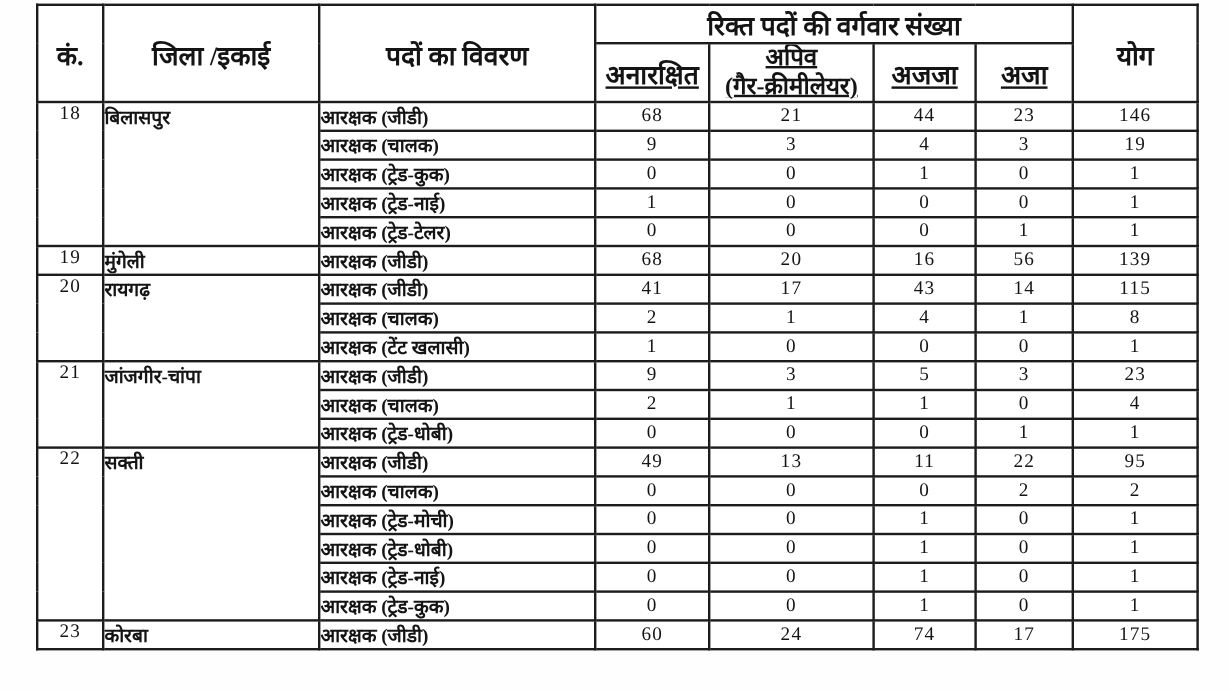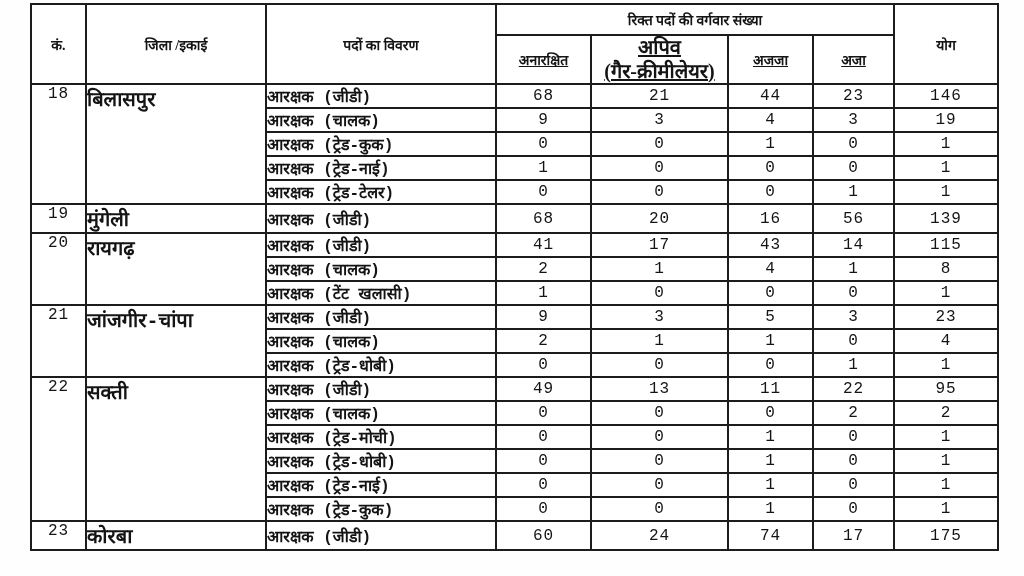--- a/index.html
+++ b/index.html
@@ -28,40 +28,40 @@
   table.vacancy td {
     border: 2px solid #1c1c1c;
     padding: 0;
     background: #ffffff;
     overflow: hidden;
     white-space: nowrap;
   }
   
   thead th {
     font-weight: bold;
-    font-size: 14px;
+    font-size: 22px;
     text-align: center;
     vertical-align: middle;
   }
   tr.head-top { height: 31px; }
   tr.head-sub { height: 43px; text-decoration: underline; }
   th.obc-head { font-size: 20px; line-height: 1.18; }
   th.obc-head .line { display: block; }
   
-  tbody tr { height: 24px; font-family: Liberation Mono, monospace; }
+  tbody tr { height: 24px; }
   td.serial {
     font-size: 16px;
     text-align: center;
     vertical-align: top;
     padding-top: 2px;
     letter-spacing: 1px;
   }
   td.district {
     font-weight: bold;
-    font-size: 20px;
+    font-size: 16px;
     text-align: left;
     vertical-align: top;
     padding: 2px 4px 0 8px;
   }
   td.post {
     font-weight: bold;
     font-size: 16px;
     text-align: left;
     padding-left: 14px;
     vertical-align: middle;

